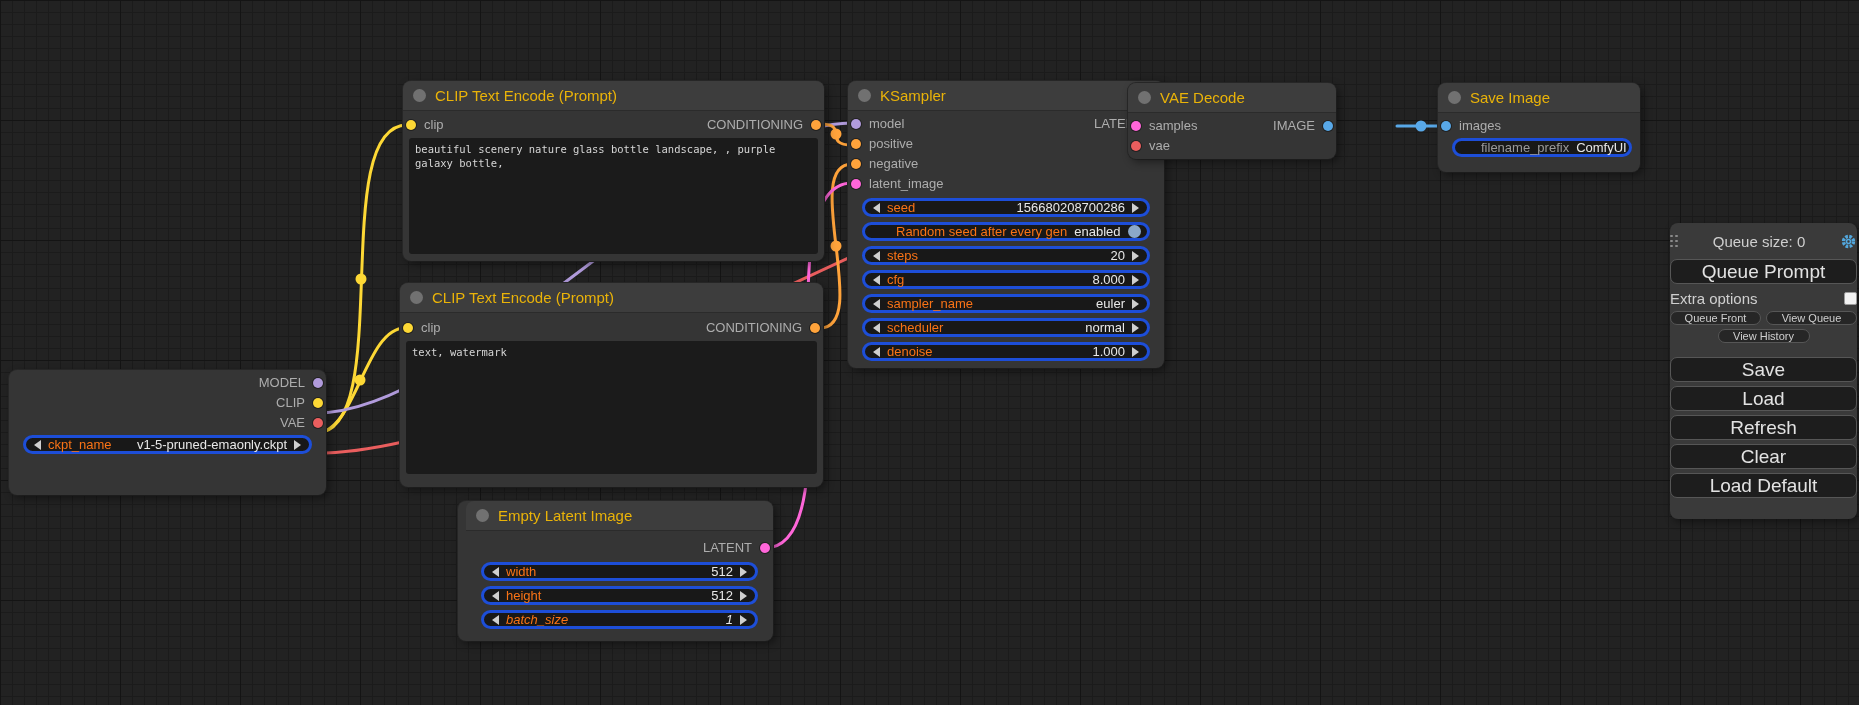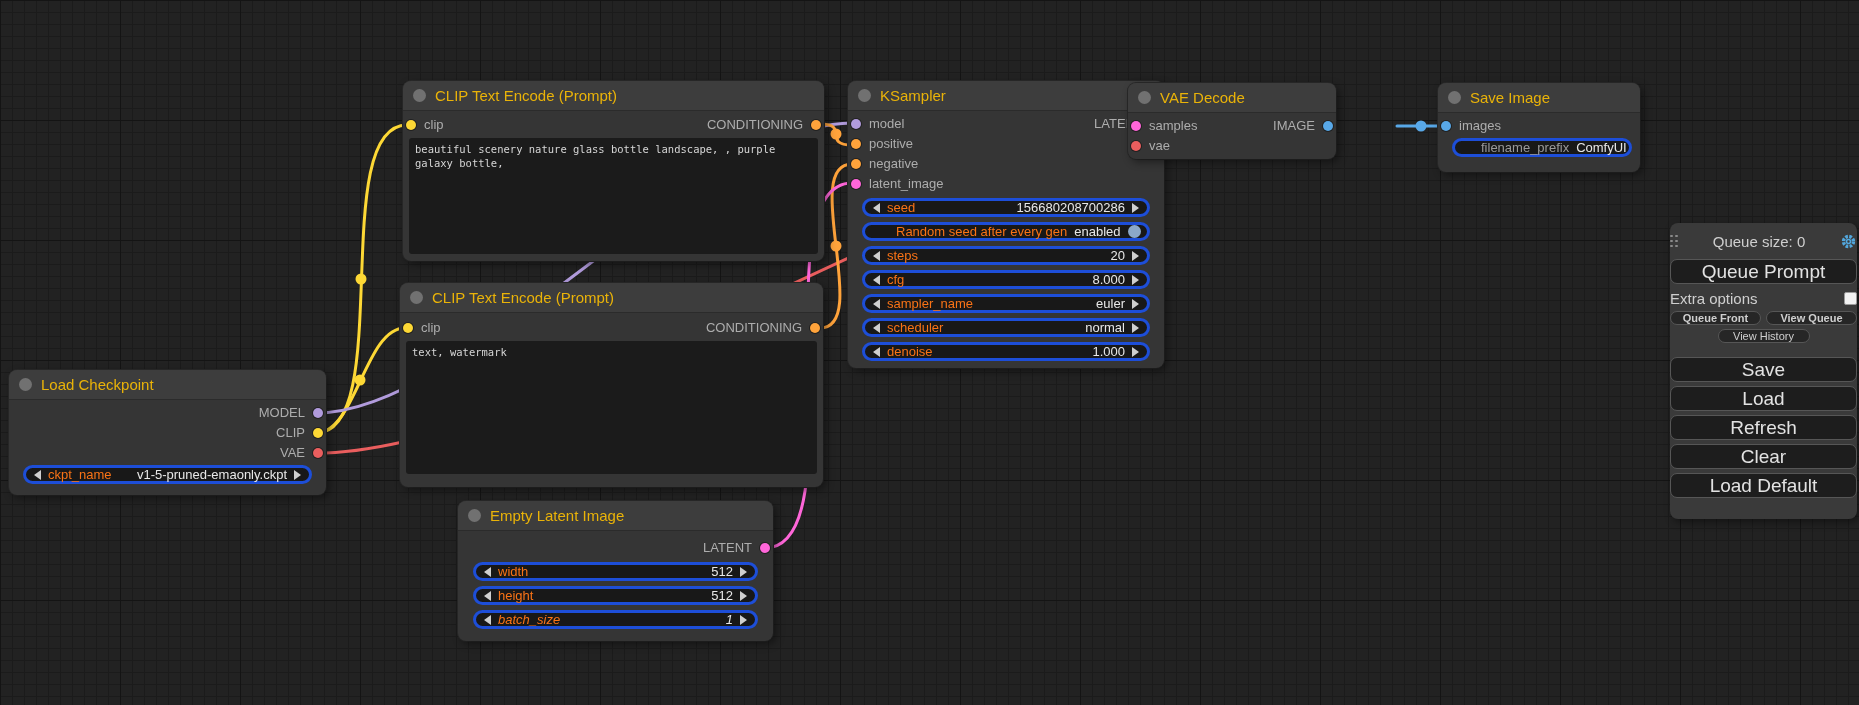--- a/index.html
+++ b/index.html
@@ -68,21 +68,21 @@
   .gear{margin-left:auto;width:17px;height:17px;}
   .btn{
     background:#1d1d1d;border:1px solid #565656;border-radius:7px;color:#e2e2e2;
     display:flex;align-items:center;justify-content:center;cursor:pointer;flex:none;
   }
   .btn-big{height:25px;font-size:19px;margin:2px 0;}
   .btn-small{height:14px;font-size:11px;border-radius:8px;color:#cfcfcf;background:#262626;}
   .qp-extra{display:flex;align-items:center;justify-content:space-between;gap:7px;height:18px;margin-top:3px;font-size:15px;}
   .checkbox{width:13px;height:13px;background:#f2f2f2;border:1px solid #9a9a9a;border-radius:2px;}
   .qp-smallrow{display:flex;gap:5px;margin-top:4px;}
-  .qp-smallrow .btn-small{flex:1;font-weight:bold;}
+  .qp-smallrow .btn-small{flex:1;}
   .qp-historyrow{display:flex;justify-content:center;margin-top:4px;}
   .qp-historyrow .btn-small{width:92px;}
   .qp-gap{height:12px;}
 </style>
 </head>
 <body>
 
 <div id="canvas">
 
   <svg id="wires">
@@ -98,24 +98,20 @@
 
     <circle cx="361" cy="279" r="5.5" fill="#fdd835"></circle>
     <circle cx="360" cy="380" r="5.5" fill="#fdd835"></circle>
     <circle cx="836" cy="134" r="5.5" fill="#ffa33b"></circle>
     <circle cx="836" cy="246" r="5.5" fill="#ffa33b"></circle>
     <circle cx="1183" cy="125" r="5.5" fill="#ff66d9"></circle>
     <circle cx="1421" cy="126" r="5.5" fill="#58a8e8"></circle>
   </svg>
 
   <div class="node" style="left:9px;top:370px;width:317px;height:125px;">
-    <div class="node-header">
-      <span class="title-dot"></span>
-      <span class="node-title">Load Checkpoint</span>
-    </div>
     <div class="node-body" style="padding-top:3px;gap:1px;">
       <div class="slot-row slot-out">
         <span>MODEL</span>
         <span class="dot" style="background: rgb(177, 155, 220);"></span>
       </div>
       <div class="slot-row slot-out">
         <span>CLIP</span>
         <span class="dot" style="background: rgb(253, 216, 53);"></span>
       </div>
       <div class="slot-row slot-out">
@@ -164,21 +160,21 @@
         </span>
         <span class="half">
           <span>CONDITIONING</span>
           <span class="dot" style="background: rgb(255, 163, 59);"></span>
         </span>
       </div>
       <div class="textbox" style="height:133px;margin-top:4px;">text, watermark</div>
     </div>
   </div>
 
-  <div class="node" style="left:458px;top:501px;width:315px;height:140px;">
+  <div class="node" style="left:458px;top:501px;width:315px;height:140px;padding-left:8px;">
     <div class="node-header">
       <span class="title-dot"></span>
       <span class="node-title">Empty Latent Image</span>
     </div>
     <div class="node-body" style="padding-top:7px;gap:5px;">
       <div class="slot-row slot-out">
         <span>LATENT</span>
         <span class="dot" style="background: rgb(255, 102, 217);"></span>
       </div>
       <div class="widget" style="margin:0 15px;">

